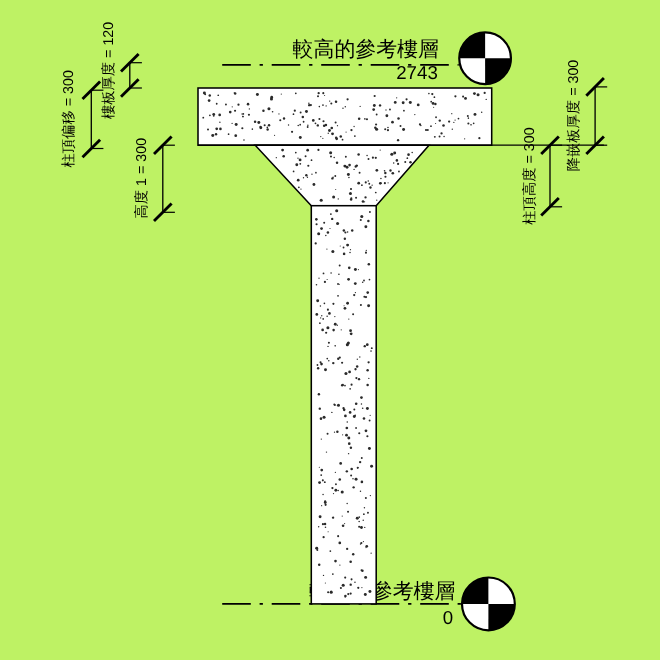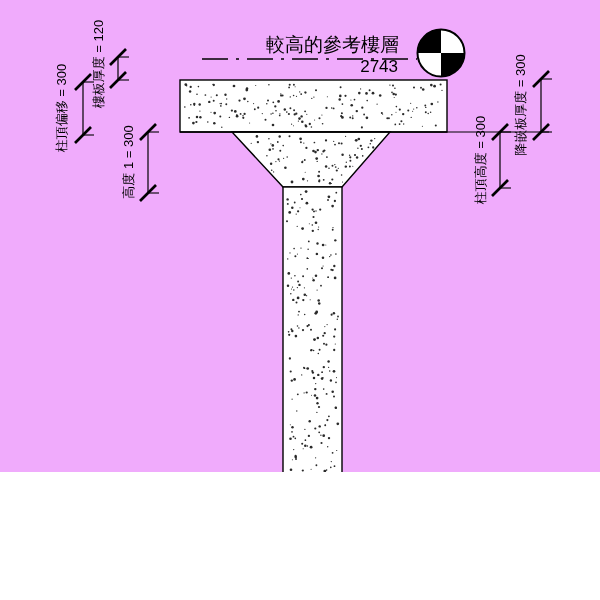--- a/index.html
+++ b/index.html
@@ -4,22 +4,22 @@
 <style>
   html, body {
     margin: 0;
     padding: 0;
     background: #ffffff;
     font-family: "Liberation Sans", "DejaVu Sans", sans-serif;
   }
   .stage {
     position: relative;
     width: 600px;
-    height: 472px;
-    background: #f0abfc;
+    height: 600px;
+    background: #bef264;
     overflow: hidden;
   }
   svg { display: block; }
   text {
     fill: #000000;
     font-family: "Liberation Sans", "DejaVu Sans", sans-serif;
   }
   .level-label { font-size: 19px; }
   .level-value { font-size: 17px; }
   .dim-label  { font-size: 13px; }

